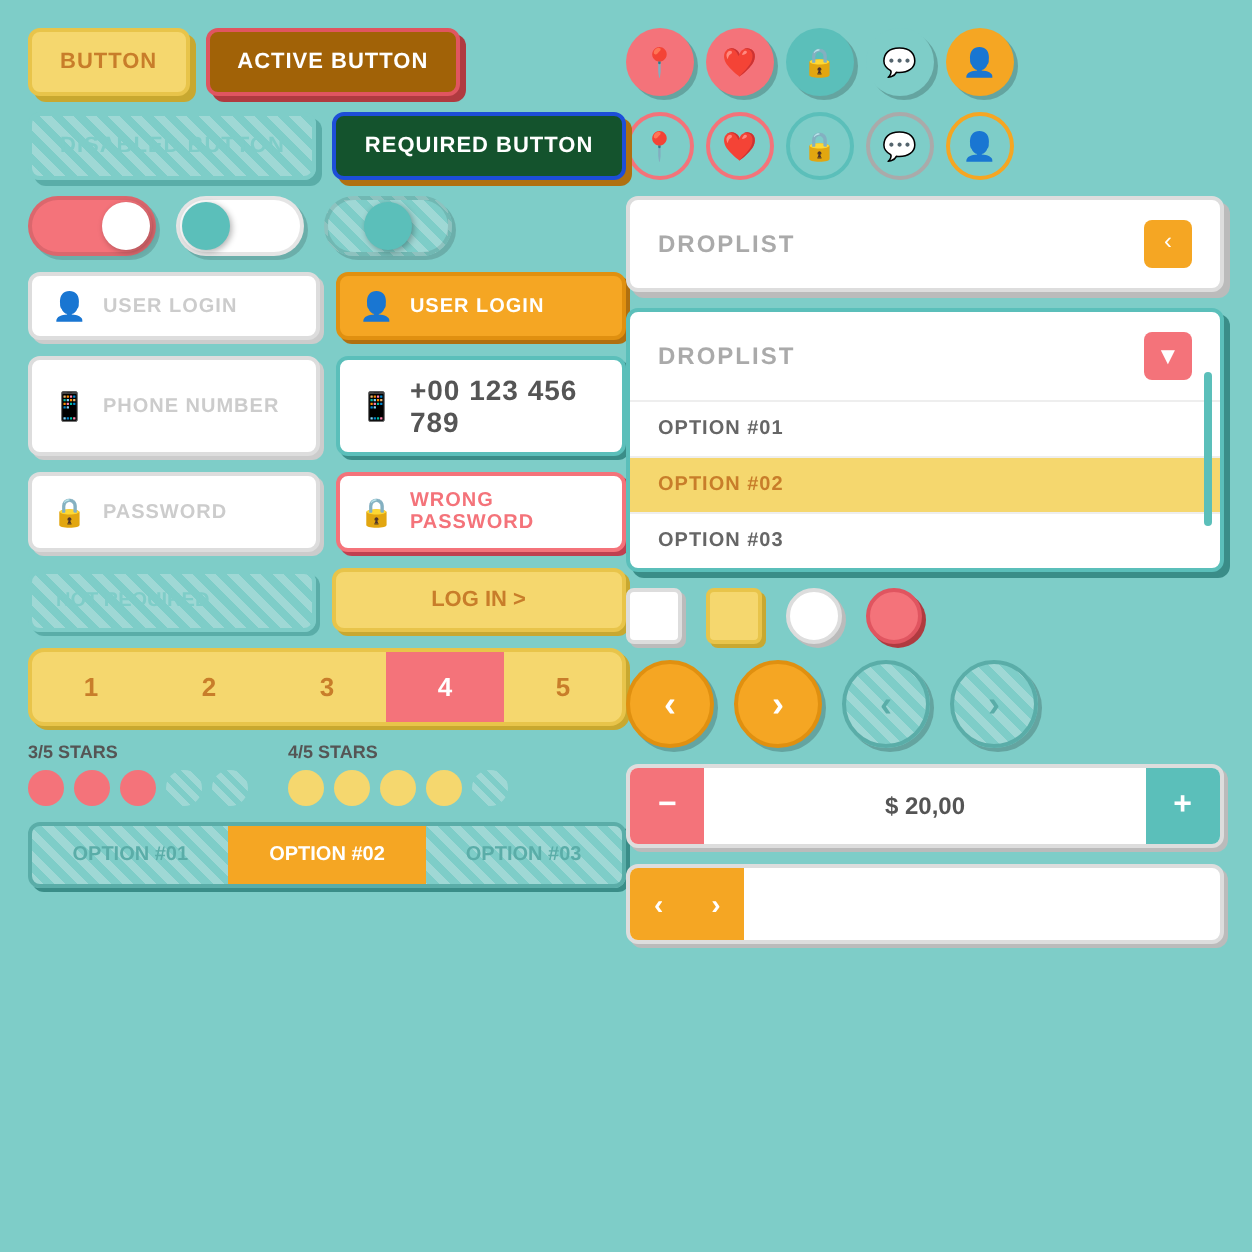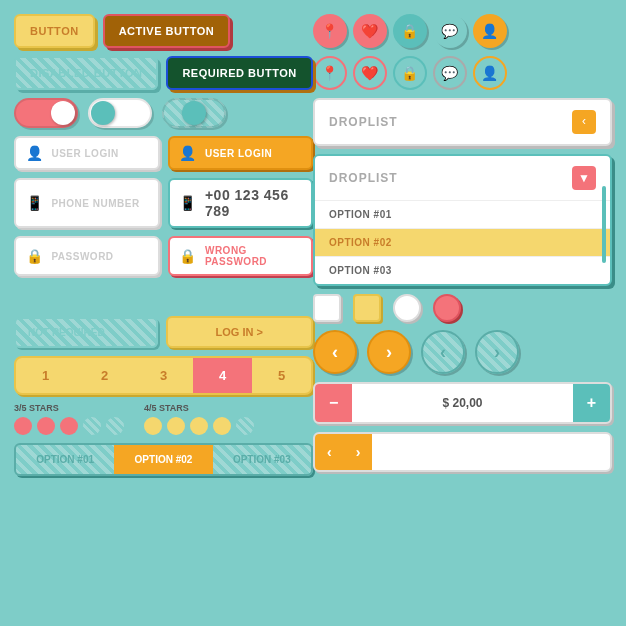--- a/index.html
+++ b/index.html
@@ -192,21 +192,20 @@
       color: #c87d2a;
       border: 2px solid #e8c44a;
       box-shadow: 2px 2px 0 #c8a830;
       font-size: 11px;
       font-weight: bold;
       text-transform: uppercase;
       border-radius: 6px;
       padding: 8px 14px;
       cursor: pointer;
       flex: 1;
-      margin-top: 32px;
     }
 
     
     .pagination-row {
       display: flex;
       background: #f5d76e;
       border-radius: 8px;
       border: 2px solid #e8c44a;
       box-shadow: 2px 2px 0 #c8a830;
       overflow: hidden;

